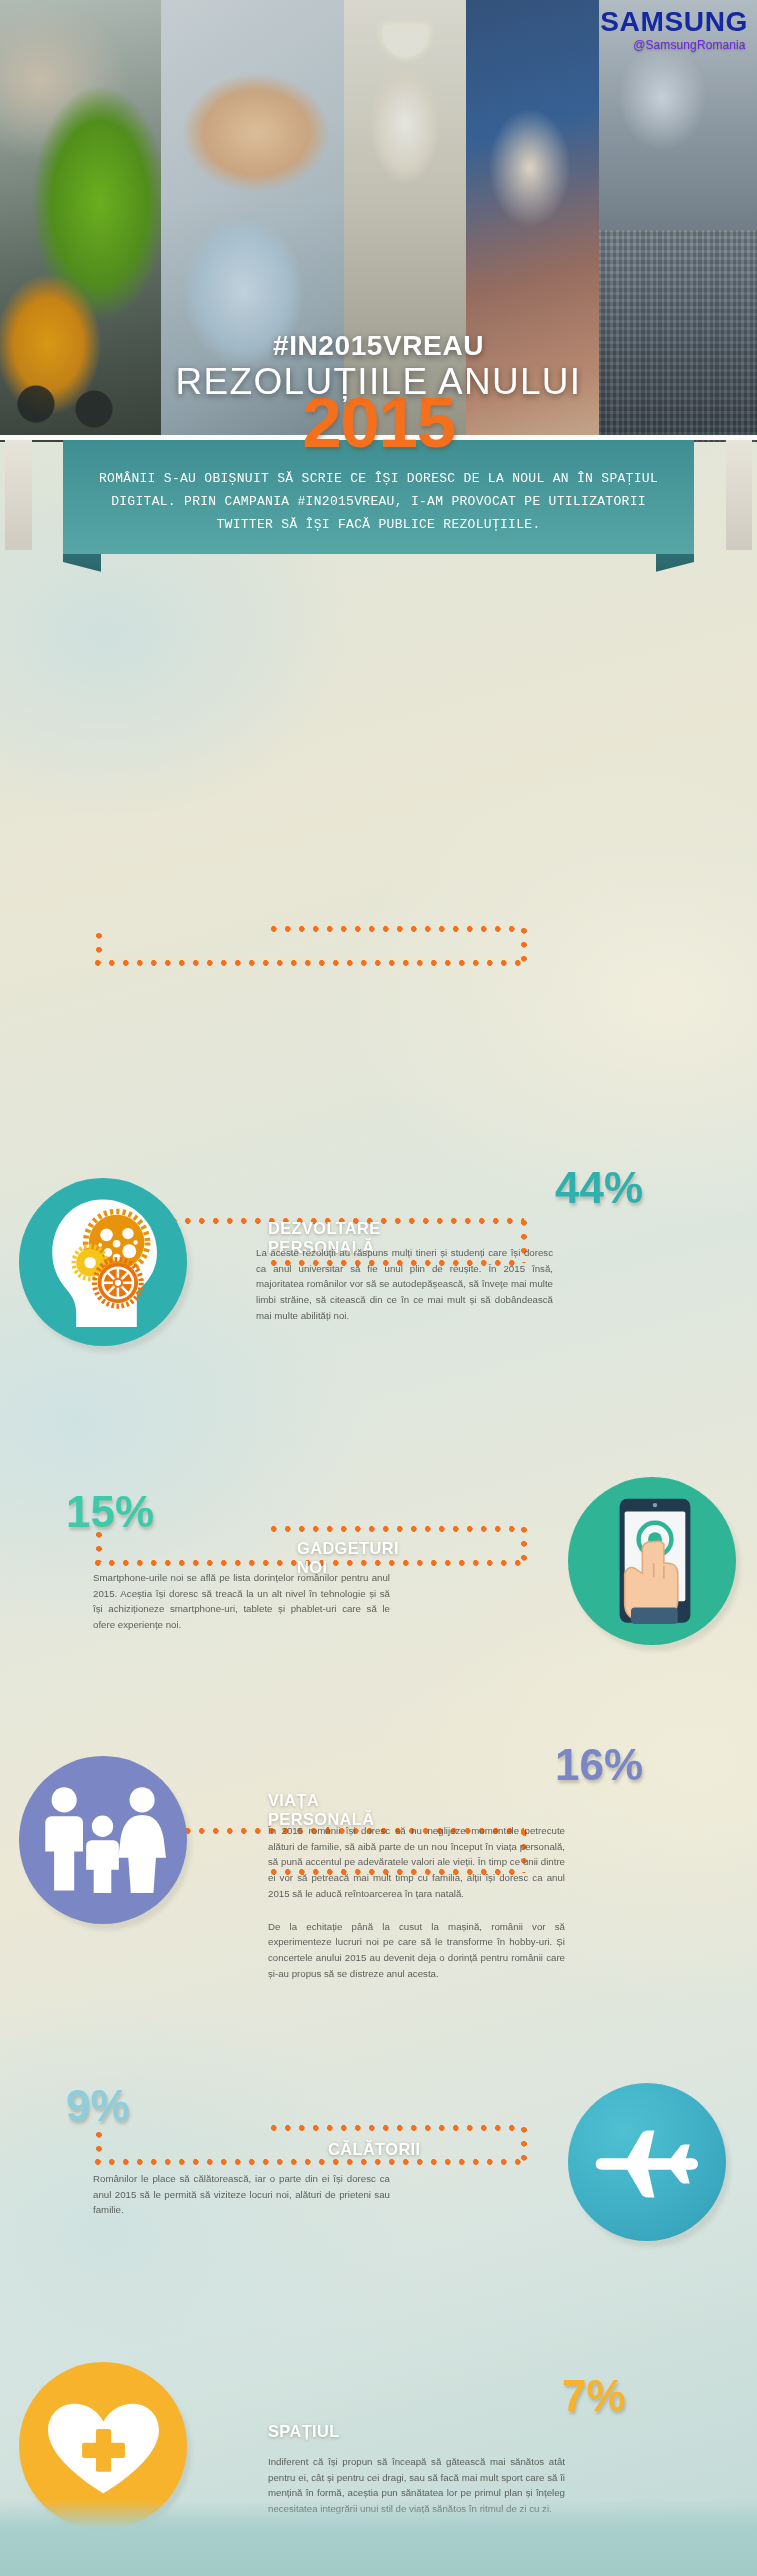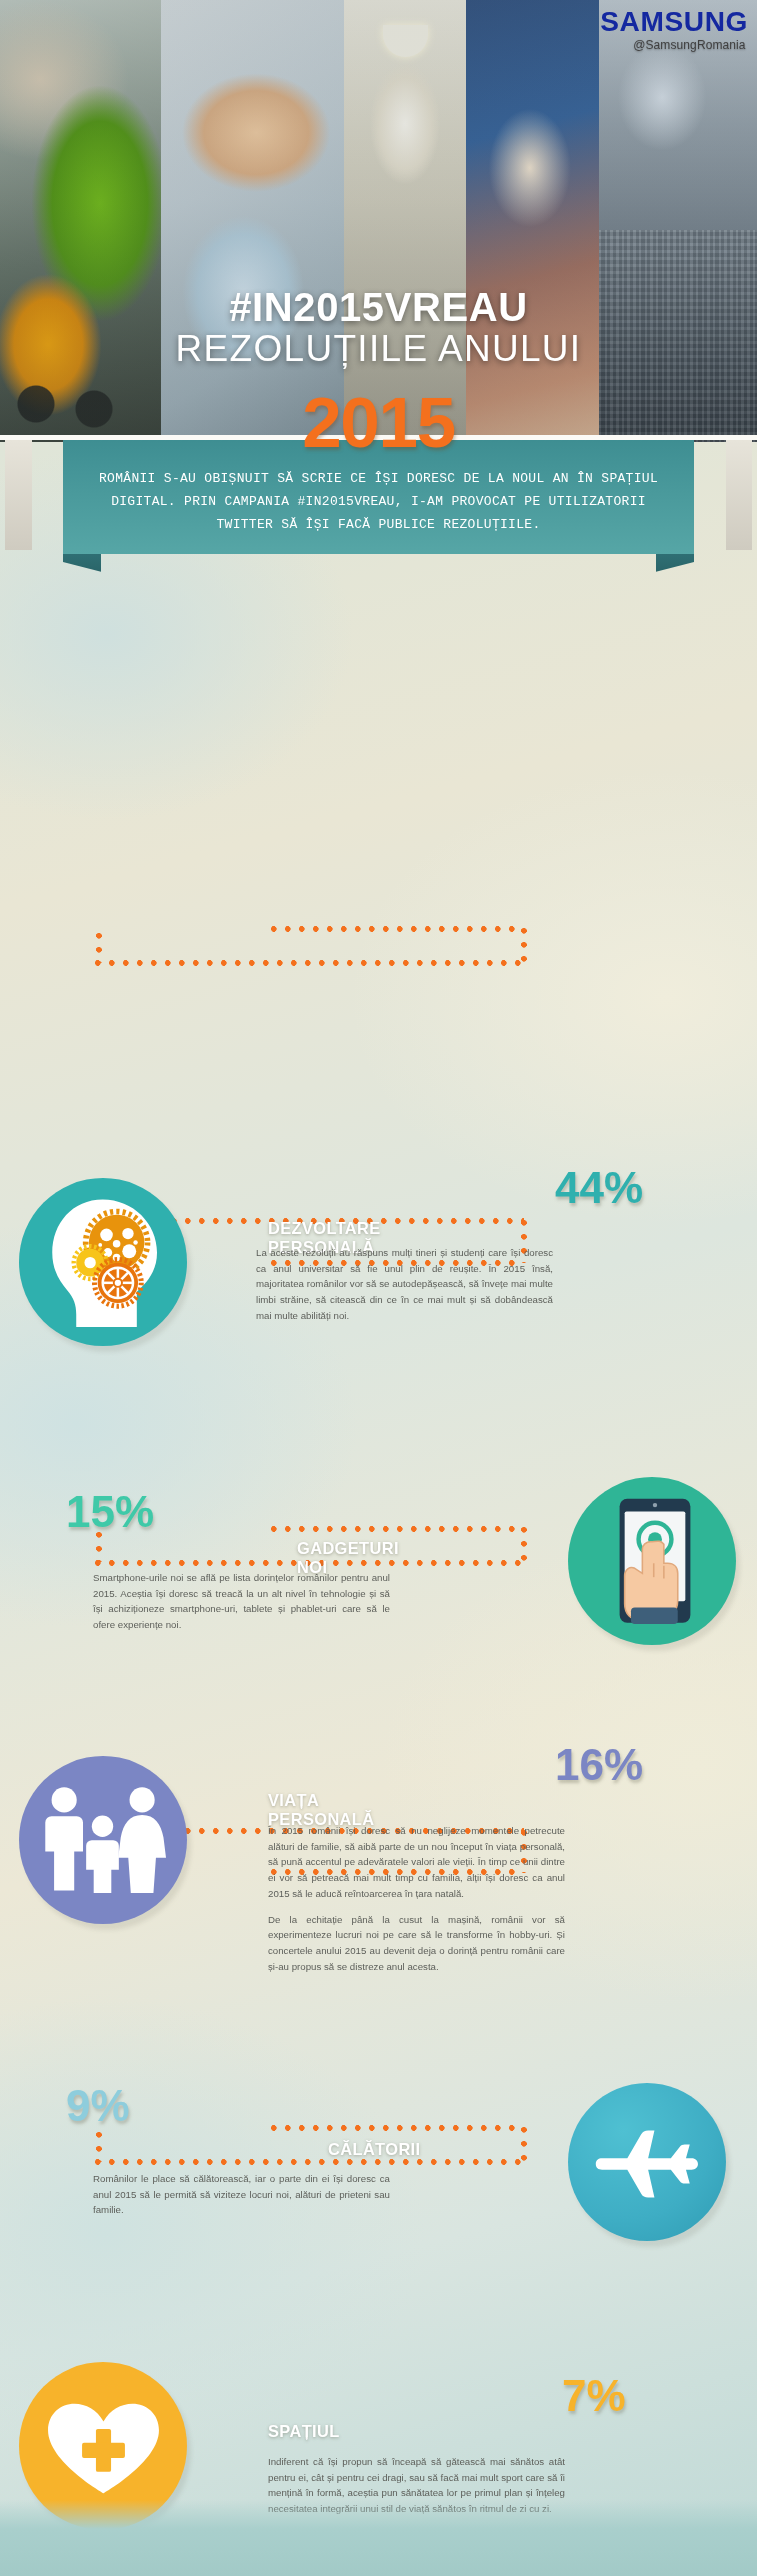--- a/index.html
+++ b/index.html
@@ -78,32 +78,33 @@
   .brand {
     position: absolute; right: 11.4px; top: 8.8px; text-align: right; z-index: 6;
   }
   .brand-name {
     font-family: "Liberation Sans", sans-serif;
     font-weight: bold; font-size: 27px; letter-spacing: 0.6px;
     color: #1428a0; line-height: 1;
     transform: scaleX(1.04);
   }
   .brand-handle {
-    font-size: 12px; color: #404040; margin-top: 2.5px; letter-spacing: 0.1px;
+    font-size: 12px; color: #6d28d9; margin-top: 2.5px; letter-spacing: 0.1px;
     text-shadow: 0 0.6px 1.9px rgba(0,0,0,.3);
   }
 
   
   .hero-titles {
     position: absolute; left: 0; right: 0; top: 287px; text-align: center; z-index: 5;
   }
   .hero-title {
-    font-weight: bold; font-size: 40px; letter-spacing: 0.6px; color: #fff;
+    font-weight: bold; font-size: 28px; letter-spacing: 0.6px; color: #fff;
     text-shadow: 0 1.9px 6.3px rgba(0,0,0,.45);
     line-height: 1.02;
+    margin-top: 45px;
   }
   .hero-subtitle {
     font-weight: normal; font-size: 37px; letter-spacing: 1.3px; color: #fff;
     text-shadow: 0 1.9px 6.3px rgba(0,0,0,.45);
     margin-top: 2.5px; line-height: 1.05;
   }
 
   
   .body-bg {
     position: absolute; left: 0; top: 442px; width: 757px; height: 2134px;
@@ -175,21 +176,21 @@
   }
   .sec-title {
     position: absolute; font-weight: bold; color: #ffffff;
     font-size: 16.4px; letter-spacing: 0.4px;
     text-shadow: 0 1.3px 3.2px rgba(90,90,70,.45);
   }
   .sec-body {
     position: absolute; color: #5d5f5a;
     font-size: 9.7px; line-height: 1.62; text-align: justify;
   }
-  .sec-body p + p { margin-top: 10px; }
+  .sec-body p + p { margin-top: 17px; }
 
   
   .dots { position: absolute; z-index: 3; }
   .dots-h {
     height: 5.7px;
     background-image: radial-gradient(circle 2.8px at 2.8px 2.8px, #f4701d 0 2.7px, rgba(244,112,29,0) 2.9px);
     background-size: 14px 5.7px; background-repeat: repeat-x;
   }
   .dots-v {
     width: 5.7px;

